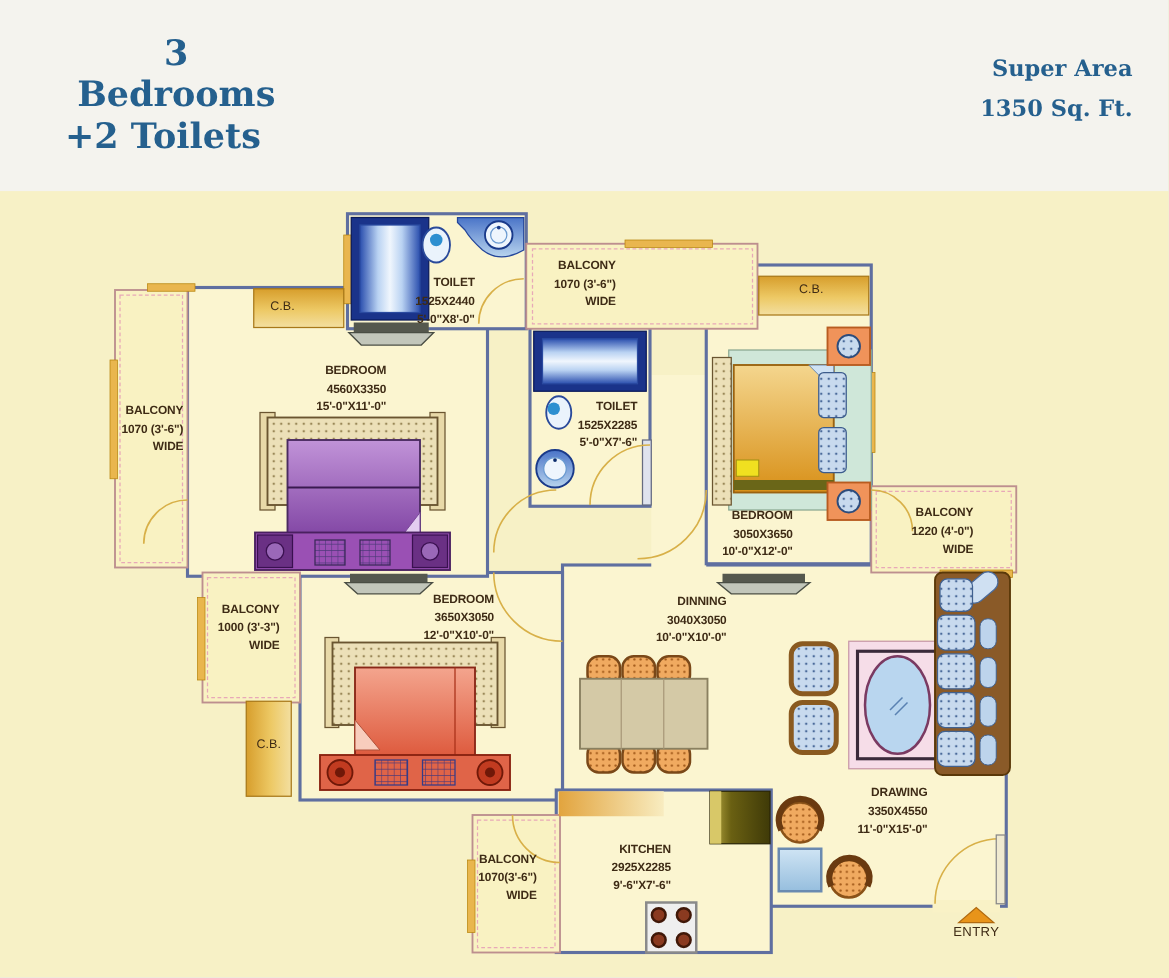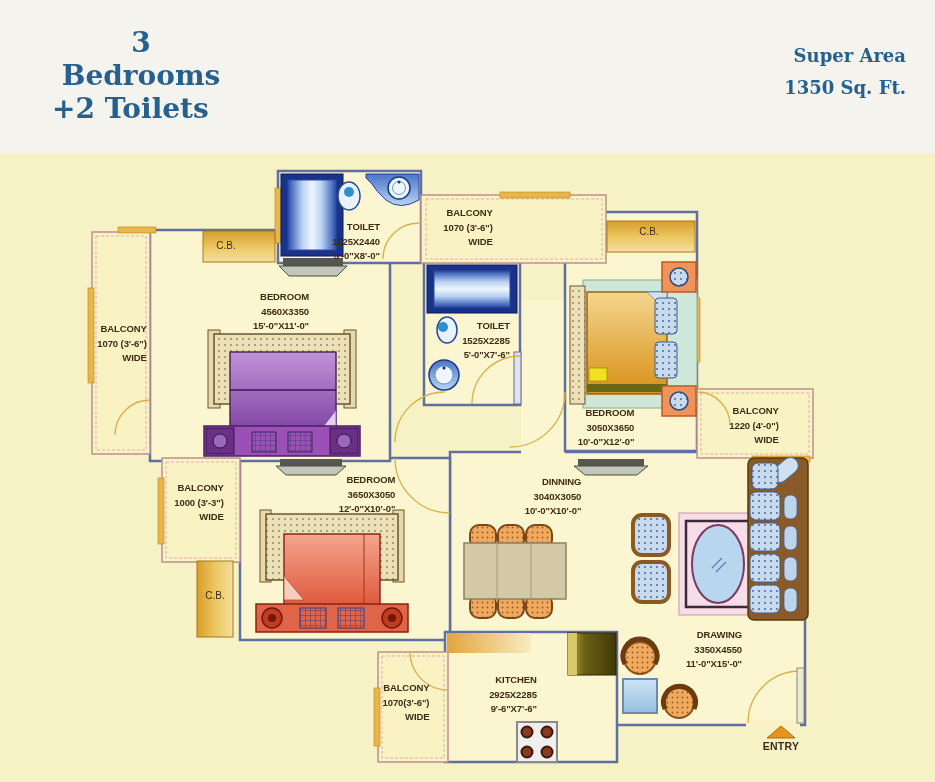--- a/index.html
+++ b/index.html
@@ -13,21 +13,21 @@
   .hdr-left .l2{text-align:left}
   .hdr-right{position:absolute;left:728px;top:40px;width:178px;text-align:right;color:#25608e;
              font-family:"DejaVu Serif","Liberation Serif",serif;font-weight:700;
              font-size:18px;line-height:32px}
   svg.plan{position:absolute;left:0;top:0}
   .rlabel{position:absolute;transform:translateX(-50%);text-align:right;
           font-size:9.5px;font-weight:700;color:#3e2b15;line-height:14.5px;
           white-space:nowrap;letter-spacing:-0.1px}
   .cblabel{position:absolute;transform:translateX(-50%);font-size:10px;font-weight:400;
            color:#3e2b15;white-space:nowrap}
-  .entrylabel{position:absolute;transform:translateX(-50%);font-size:10.5px;font-weight:700;
+  .entrylabel{position:absolute;transform:translateX(-50%);font-size:10.5px;font-weight:400;
               color:#3e2b15;letter-spacing:0.3px;white-space:nowrap}
 </style>
 </head>
 <body>
 
 <div class="stage">
 
   <div class="header">
     <div class="hdr-left">
       <div class="l1">3 Bedrooms</div>

